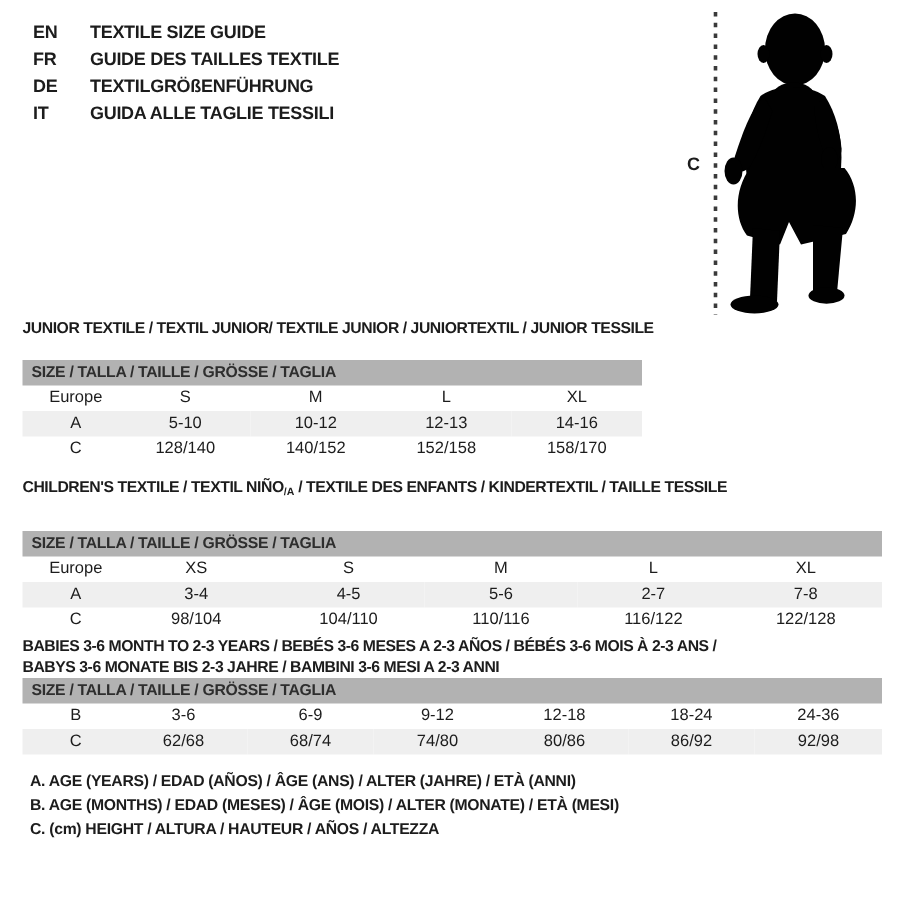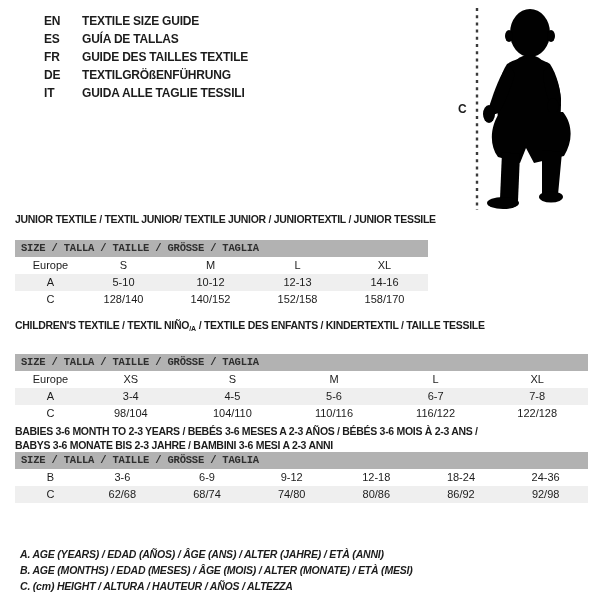--- a/index.html
+++ b/index.html
@@ -6,21 +6,21 @@
   html,body { width:600px; height:600px; }
   body {
     position:relative;
     background:var(--background,#fff);
     font-family:"Liberation Sans","DejaVu Sans",sans-serif;
     color:var(--text,#1c1c1c);
     overflow:hidden;
   }
 
   
-  .lang-block { position:absolute; left:22px; top:12px;margin-left:22px; }
+  .lang-block { position:absolute; left:22px; top:12px; }
   .lang-row { height:18px; line-height:18px; font-size:12px; font-weight:bold; letter-spacing:-0.2px; white-space:nowrap; }
   .lang-code { display:inline-block; width:38px; }
 
   
   .figure { position:absolute; left:450px; top:4px; width:146px; height:210px; }
   .figure svg { display:block; width:146px; height:210px; }
   .c-label { position:absolute; left:458px; top:102px; font-size:12px; font-weight:bold; }
 
   
   .section { position:absolute; left:15px; }
@@ -29,37 +29,36 @@
   .section.t3 { top:424px; width:573px; }
   .tbl-title { font-size:10.5px; font-weight:bold; line-height:14px; letter-spacing:-0.3px; white-space:nowrap; }
   .t1 .tbl-title { margin-bottom:14px; }
   .t2 .tbl-title { margin-bottom:18px; }
   .t3 .tbl-title { }
   .tbl-title .sub { font-size:7px; vertical-align:-2px; letter-spacing:0; }
   .size-header {
     background:var(--table-header-bg,#b2b2b2);
     height:17px; line-height:17px;
     font-size:10.5px; font-weight:bold; letter-spacing:-0.2px;
-    color:#2e2e2e; padding-left:6px;font-family:Liberation Mono, monospace;
+    color:#2e2e2e; padding-left:6px;
   }
   table.size-table { width:100%; border-collapse:collapse; table-layout:fixed; }
   .size-table td { height:17px; line-height:17px; font-size:11px; text-align:center; padding:0; white-space:nowrap; }
   .size-table td.row-label { width:65px; text-align:center; padding-left:6px; }
   .size-table tr.shaded { background:var(--row-shaded-bg,#efefef); }
 
   
-  .legend { position:absolute; left:20px; top:546px;font-style:italic; }
+  .legend { position:absolute; left:20px; top:513px; }
   .legend-line { font-size:10.5px; font-weight:bold; line-height:16px; letter-spacing:-0.2px; white-space:nowrap; }
 </style>
 </head>
 <body style="--background: #ffffff; --text: #1c1c1c; --table-header-bg: #b2b2b2; --row-shaded-bg: #efefef; --silhouette: #010101; --dashed-line: #3a3a3a;">
 
 <div class="lang-block">
     <div class="lang-row"><span class="lang-code">EN</span><span class="lang-label">TEXTILE SIZE GUIDE</span></div>
-    <div class="lang-row"><span class="lang-code">ES</span><span class="lang-label">GUÍA DE TALLAS</span></div>
     <div class="lang-row"><span class="lang-code">FR</span><span class="lang-label">GUIDE DES TAILLES TEXTILE</span></div>
     <div class="lang-row"><span class="lang-code">DE</span><span class="lang-label">TEXTILGRÖßENFÜHRUNG</span></div>
     <div class="lang-row"><span class="lang-code">IT</span><span class="lang-label">GUIDA ALLE TAGLIE TESSILI</span></div>
   </div>
 
 <div class="figure">
   <svg viewBox="0 0 146 210" aria-hidden="true">
 
     <line x1="27" y1="4" x2="27" y2="206" stroke="#3a3a3a" stroke-width="2.4" stroke-dasharray="3 4.2"></line>
     <g fill="#010101">
@@ -136,21 +135,21 @@
           <td>S</td>
           <td>M</td>
           <td>L</td>
           <td>XL</td>
         </tr>
         <tr class="shaded">
           <td class="row-label">A</td>
           <td>3-4</td>
           <td>4-5</td>
           <td>5-6</td>
-          <td>6-7</td>
+          <td>2-7</td>
           <td>7-8</td>
         </tr>
         <tr>
           <td class="row-label">C</td>
           <td>98/104</td>
           <td>104/110</td>
           <td>110/116</td>
           <td>116/122</td>
           <td>122/128</td>
         </tr>

